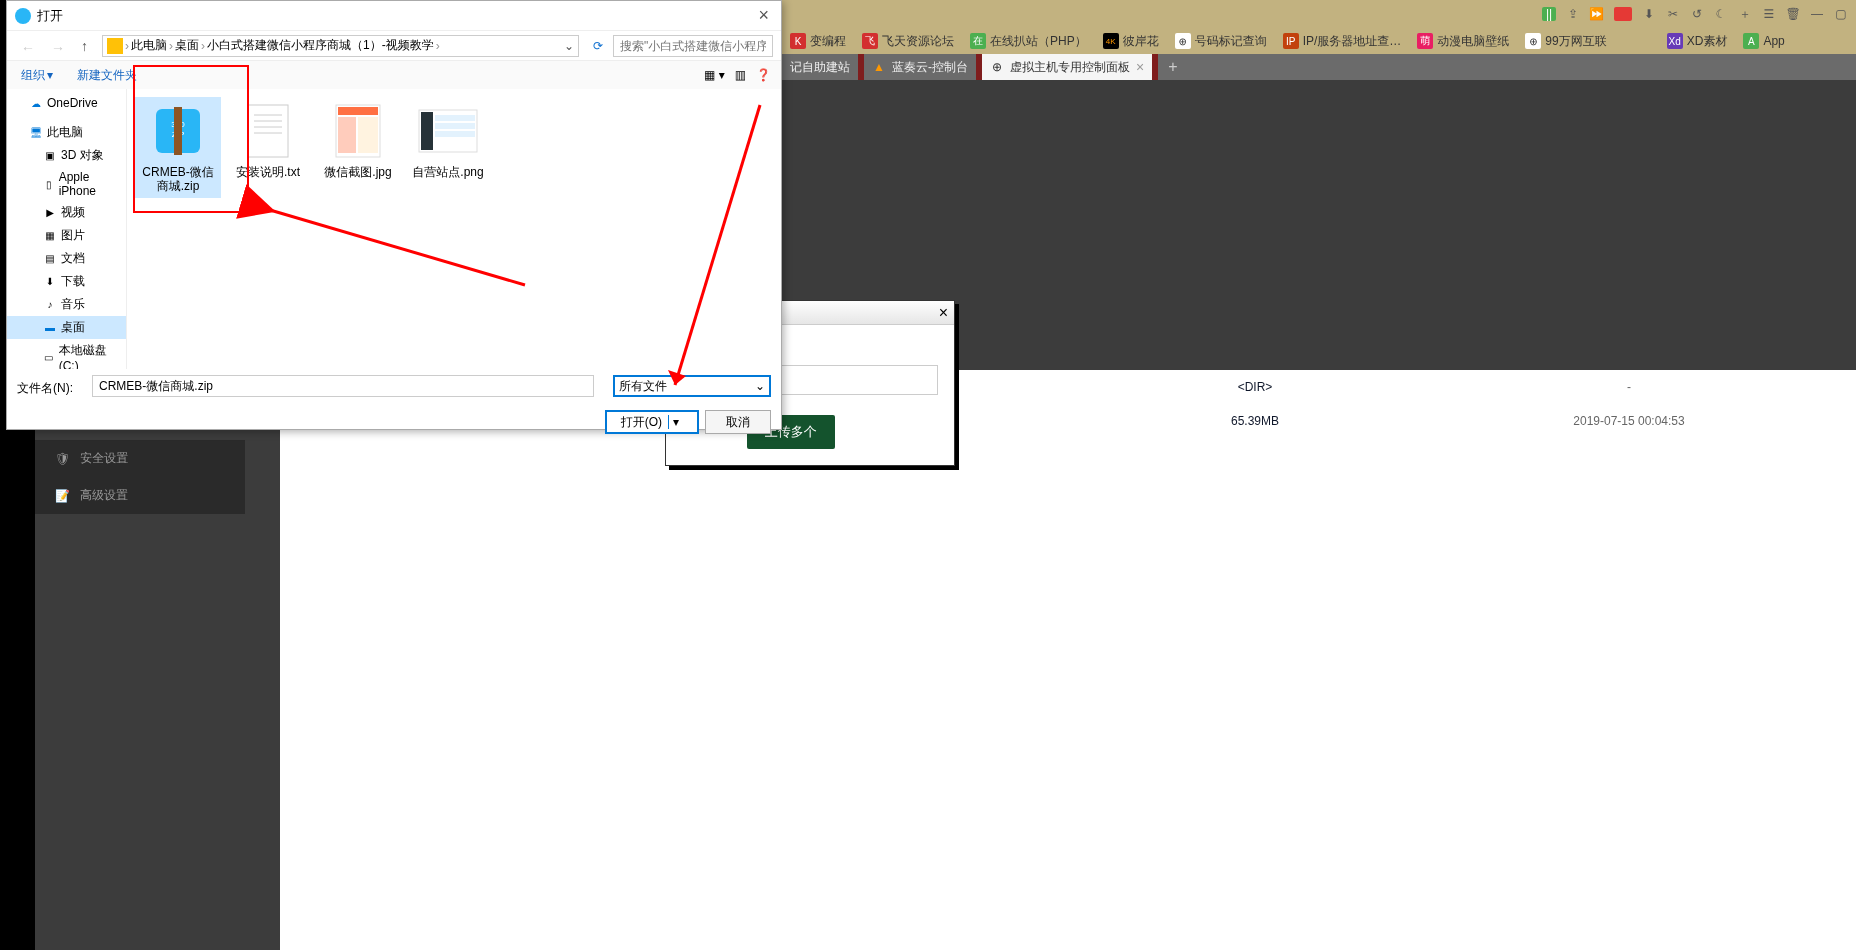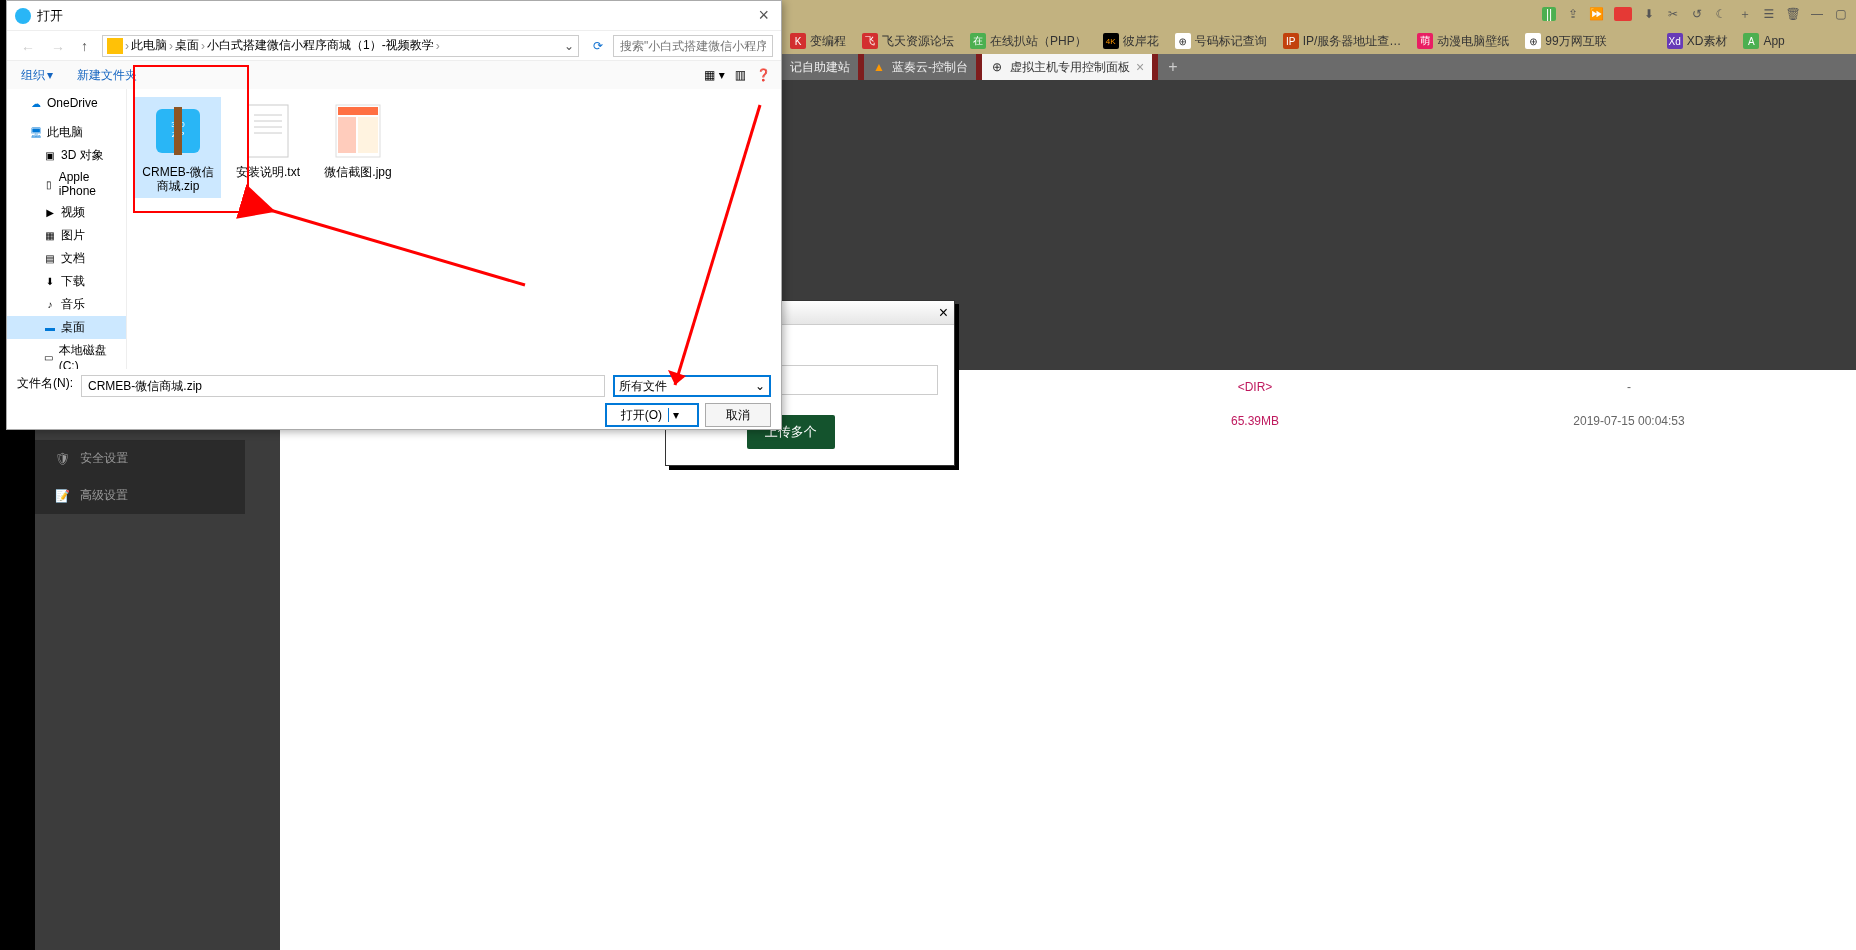--- a/index.html
+++ b/index.html
@@ -30,21 +30,21 @@
 .tab-add { color: #ccc; padding: 0 10px; }
 .tab-icon { width: 14px; height: 14px; display: inline-flex; align-items: center; justify-content: center; }
 
 
 .main-dark { position: absolute; top: 80px; left: 35px; right: 0; bottom: 0; background: #3c3c3c; }
 .left-sidebar { position: absolute; top: 360px; left: 0; width: 210px; background: #2a2a2a; color: #999; font-size: 12px; }
 .sidebar-item { padding: 10px 20px; display: flex; align-items: center; gap: 10px; }
 .content-area { position: absolute; top: 290px; left: 245px; right: 0; bottom: 0; background: #fff; }
 .file-row { display: flex; padding: 10px 40px; font-size: 12px; color: #333; }
 .file-row > div:nth-child(1) { flex: 2; }
-.file-row > div:nth-child(2) { flex: 1; text-align: center; color: #be185d; }
+.file-row > div:nth-child(2) { flex: 1; text-align: center; color: #0f172a; }
 .file-row > div:nth-child(3) { flex: 1; text-align: center; color: #666; }
 
 
 .upload-dialog { position: absolute; top: 300px; left: 665px; width: 290px; background: #fff; border: 1px solid #333; box-shadow: 4px 4px 0 #000; }
 .upload-head { height: 24px; background: linear-gradient(#fefefe,#e6e6e6); border-bottom: 1px solid #ccc; display: flex; justify-content: flex-end; align-items: center; padding: 0 6px; }
 .upload-body { padding: 40px 16px 16px; }
 .upload-input { width: 100%; height: 30px; border: 1px solid #ccc; padding: 0 8px; font-size: 12px; color: #999; }
 .upload-buttons { display: flex; gap: 10px; margin-top: 20px; }
 .upload-btn { padding: 8px 18px; font-size: 13px; color: #fff; background: #14532d; border: none; border-radius: 2px; }
 .upload-btn.green { background: #4caf50; }
@@ -72,21 +72,21 @@
 .tree-item.indent { padding-left: 36px; }
 .tree-item.selected { background: #cce8ff; }
 .tree-icon { width: 14px; height: 14px; display: inline-flex; align-items: center; justify-content: center; font-size: 10px; }
 .fd-files { flex: 1; display: flex; flex-wrap: wrap; align-content: flex-start; padding: 8px; gap: 4px; position: relative; }
 .file-item { width: 86px; display: flex; flex-direction: column; align-items: center; padding: 4px; font-size: 12px; text-align: center; }
 .file-item.selected { background: #cce8ff; }
 .file-thumb { width: 60px; height: 60px; display: flex; align-items: center; justify-content: center; margin-bottom: 4px; }
 .file-label { line-height: 1.2; word-break: break-all; }
 .red-highlight { position: absolute; border: 2px solid red; pointer-events: none; }
 .fd-bottom { padding: 6px 10px; font-size: 12px; }
-.fd-row { display: flex; align-items: flex-start; margin-bottom: 6px; gap: 8px; }
+.fd-row { display: flex; align-items: flex-end; margin-bottom: 13px; gap: 19px; }
 .fd-filename { flex: 1; height: 22px; border: 1px solid #ccc; padding: 0 6px; font-size: 12px; }
 .fd-filter { width: 158px; height: 22px; border: 2px solid #0078d7; padding: 0 4px; font-size: 12px; display: flex; align-items: center; justify-content: space-between; }
 .fd-actions { display: flex; justify-content: flex-end; gap: 6px; }
 .fd-open { height: 24px; padding: 0 14px; border: 2px solid #0078d7; background: #fff; font-size: 12px; display: flex; align-items: center; }
 .fd-open-drop { border-left: 1px solid #0078d7; padding: 0 4px; margin-left: 6px; }
 .fd-cancel { height: 24px; padding: 0 20px; border: 1px solid #aaa; background: #f5f5f5; font-size: 12px; }
 
 
 .arrow-svg { position: absolute; pointer-events: none; }
 
@@ -323,20 +323,32 @@
         <div class="file-thumb">
             <svg width="48" height="56">
               <rect x="2" y="2" width="44" height="52" fill="#fff" stroke="#ddd"></rect>
               <rect x="4" y="4" width="40" height="8" fill="#ff7043"></rect>
               <rect x="4" y="14" width="18" height="36" fill="#ffccbc"></rect>
               <rect x="24" y="14" width="20" height="36" fill="#fff3e0"></rect>
             </svg>
           </div>
         <div class="file-label">微信截图.jpg</div>
       </div>
+      <div class="file-item">
+        <div class="file-thumb">
+            <svg width="60" height="44">
+              <rect x="1" y="1" width="58" height="42" fill="#fff" stroke="#ddd"></rect>
+              <rect x="3" y="3" width="12" height="38" fill="#263238"></rect>
+              <rect x="17" y="6" width="40" height="6" fill="#e3f2fd"></rect>
+              <rect x="17" y="14" width="40" height="6" fill="#e3f2fd"></rect>
+              <rect x="17" y="22" width="40" height="6" fill="#e3f2fd"></rect>
+            </svg>
+          </div>
+        <div class="file-label">自营站点.png</div>
+      </div>
     </div>
   </div>
   <div class="fd-bottom">
     <div class="fd-row">
       <span>文件名(N):</span>
       <input class="fd-filename" value="CRMEB-微信商城.zip" style="">
       <div class="fd-filter">
           <span>所有文件</span>
           <span>⌄</span>
         </div>

